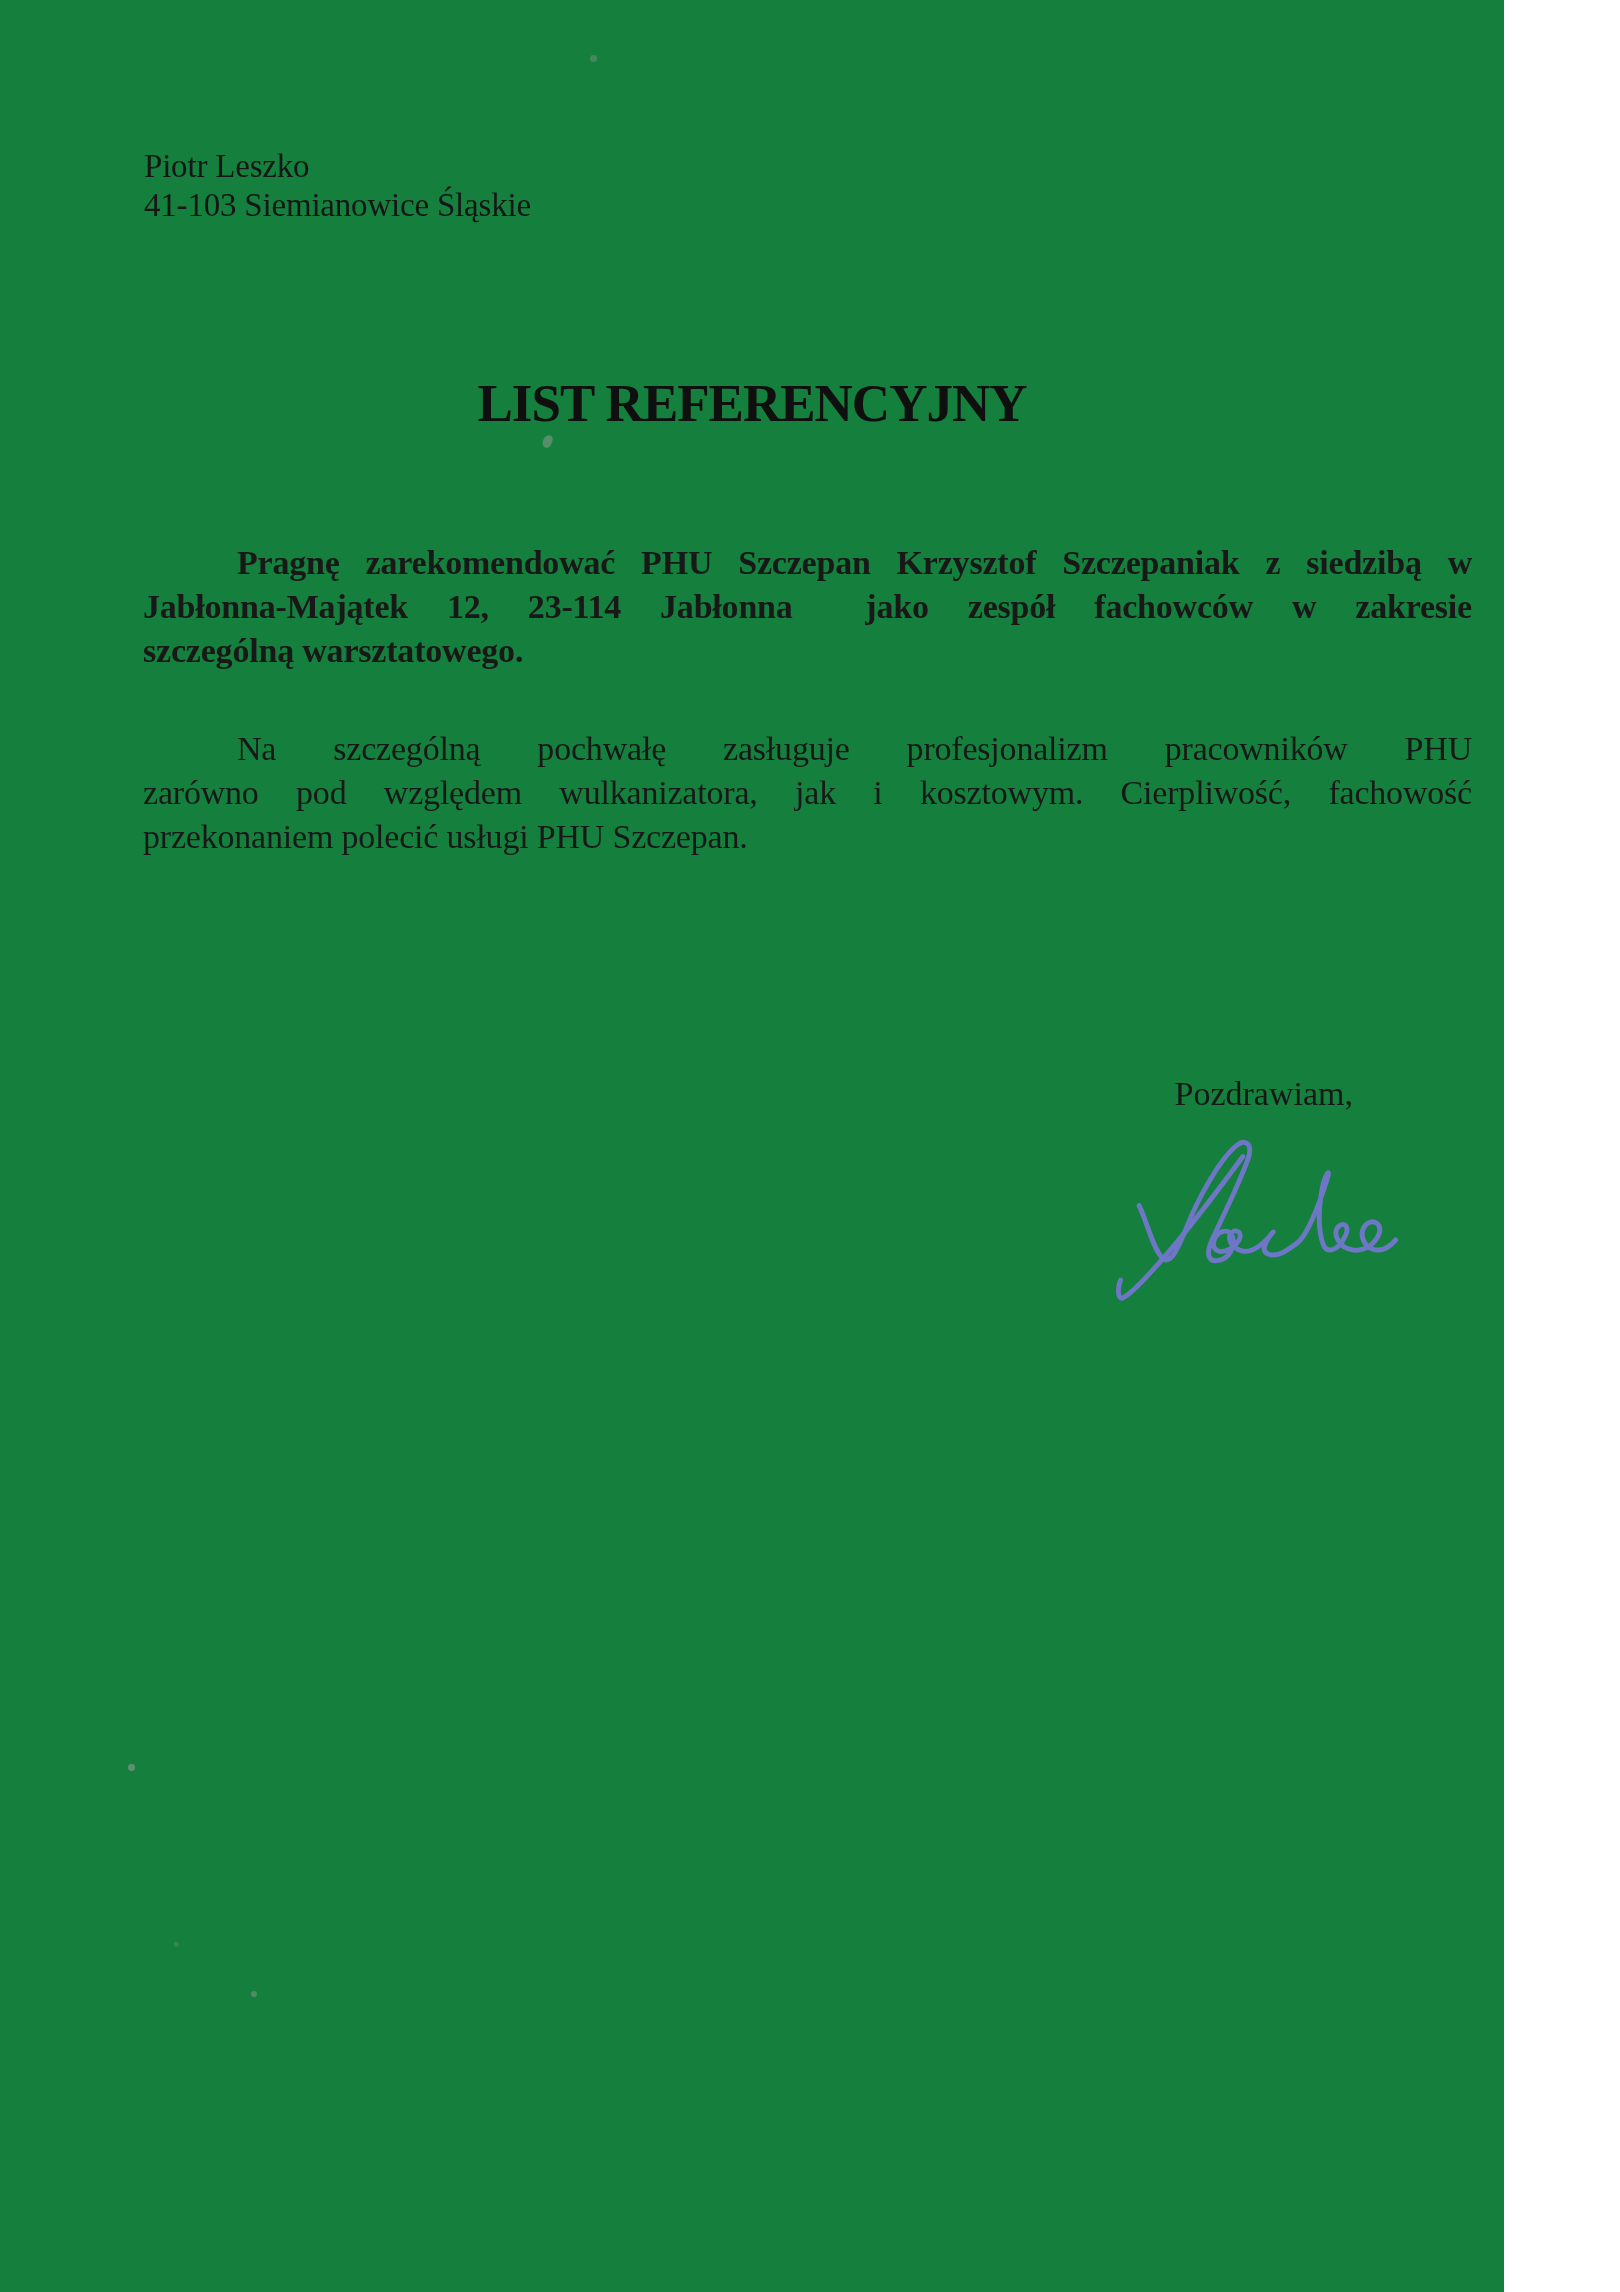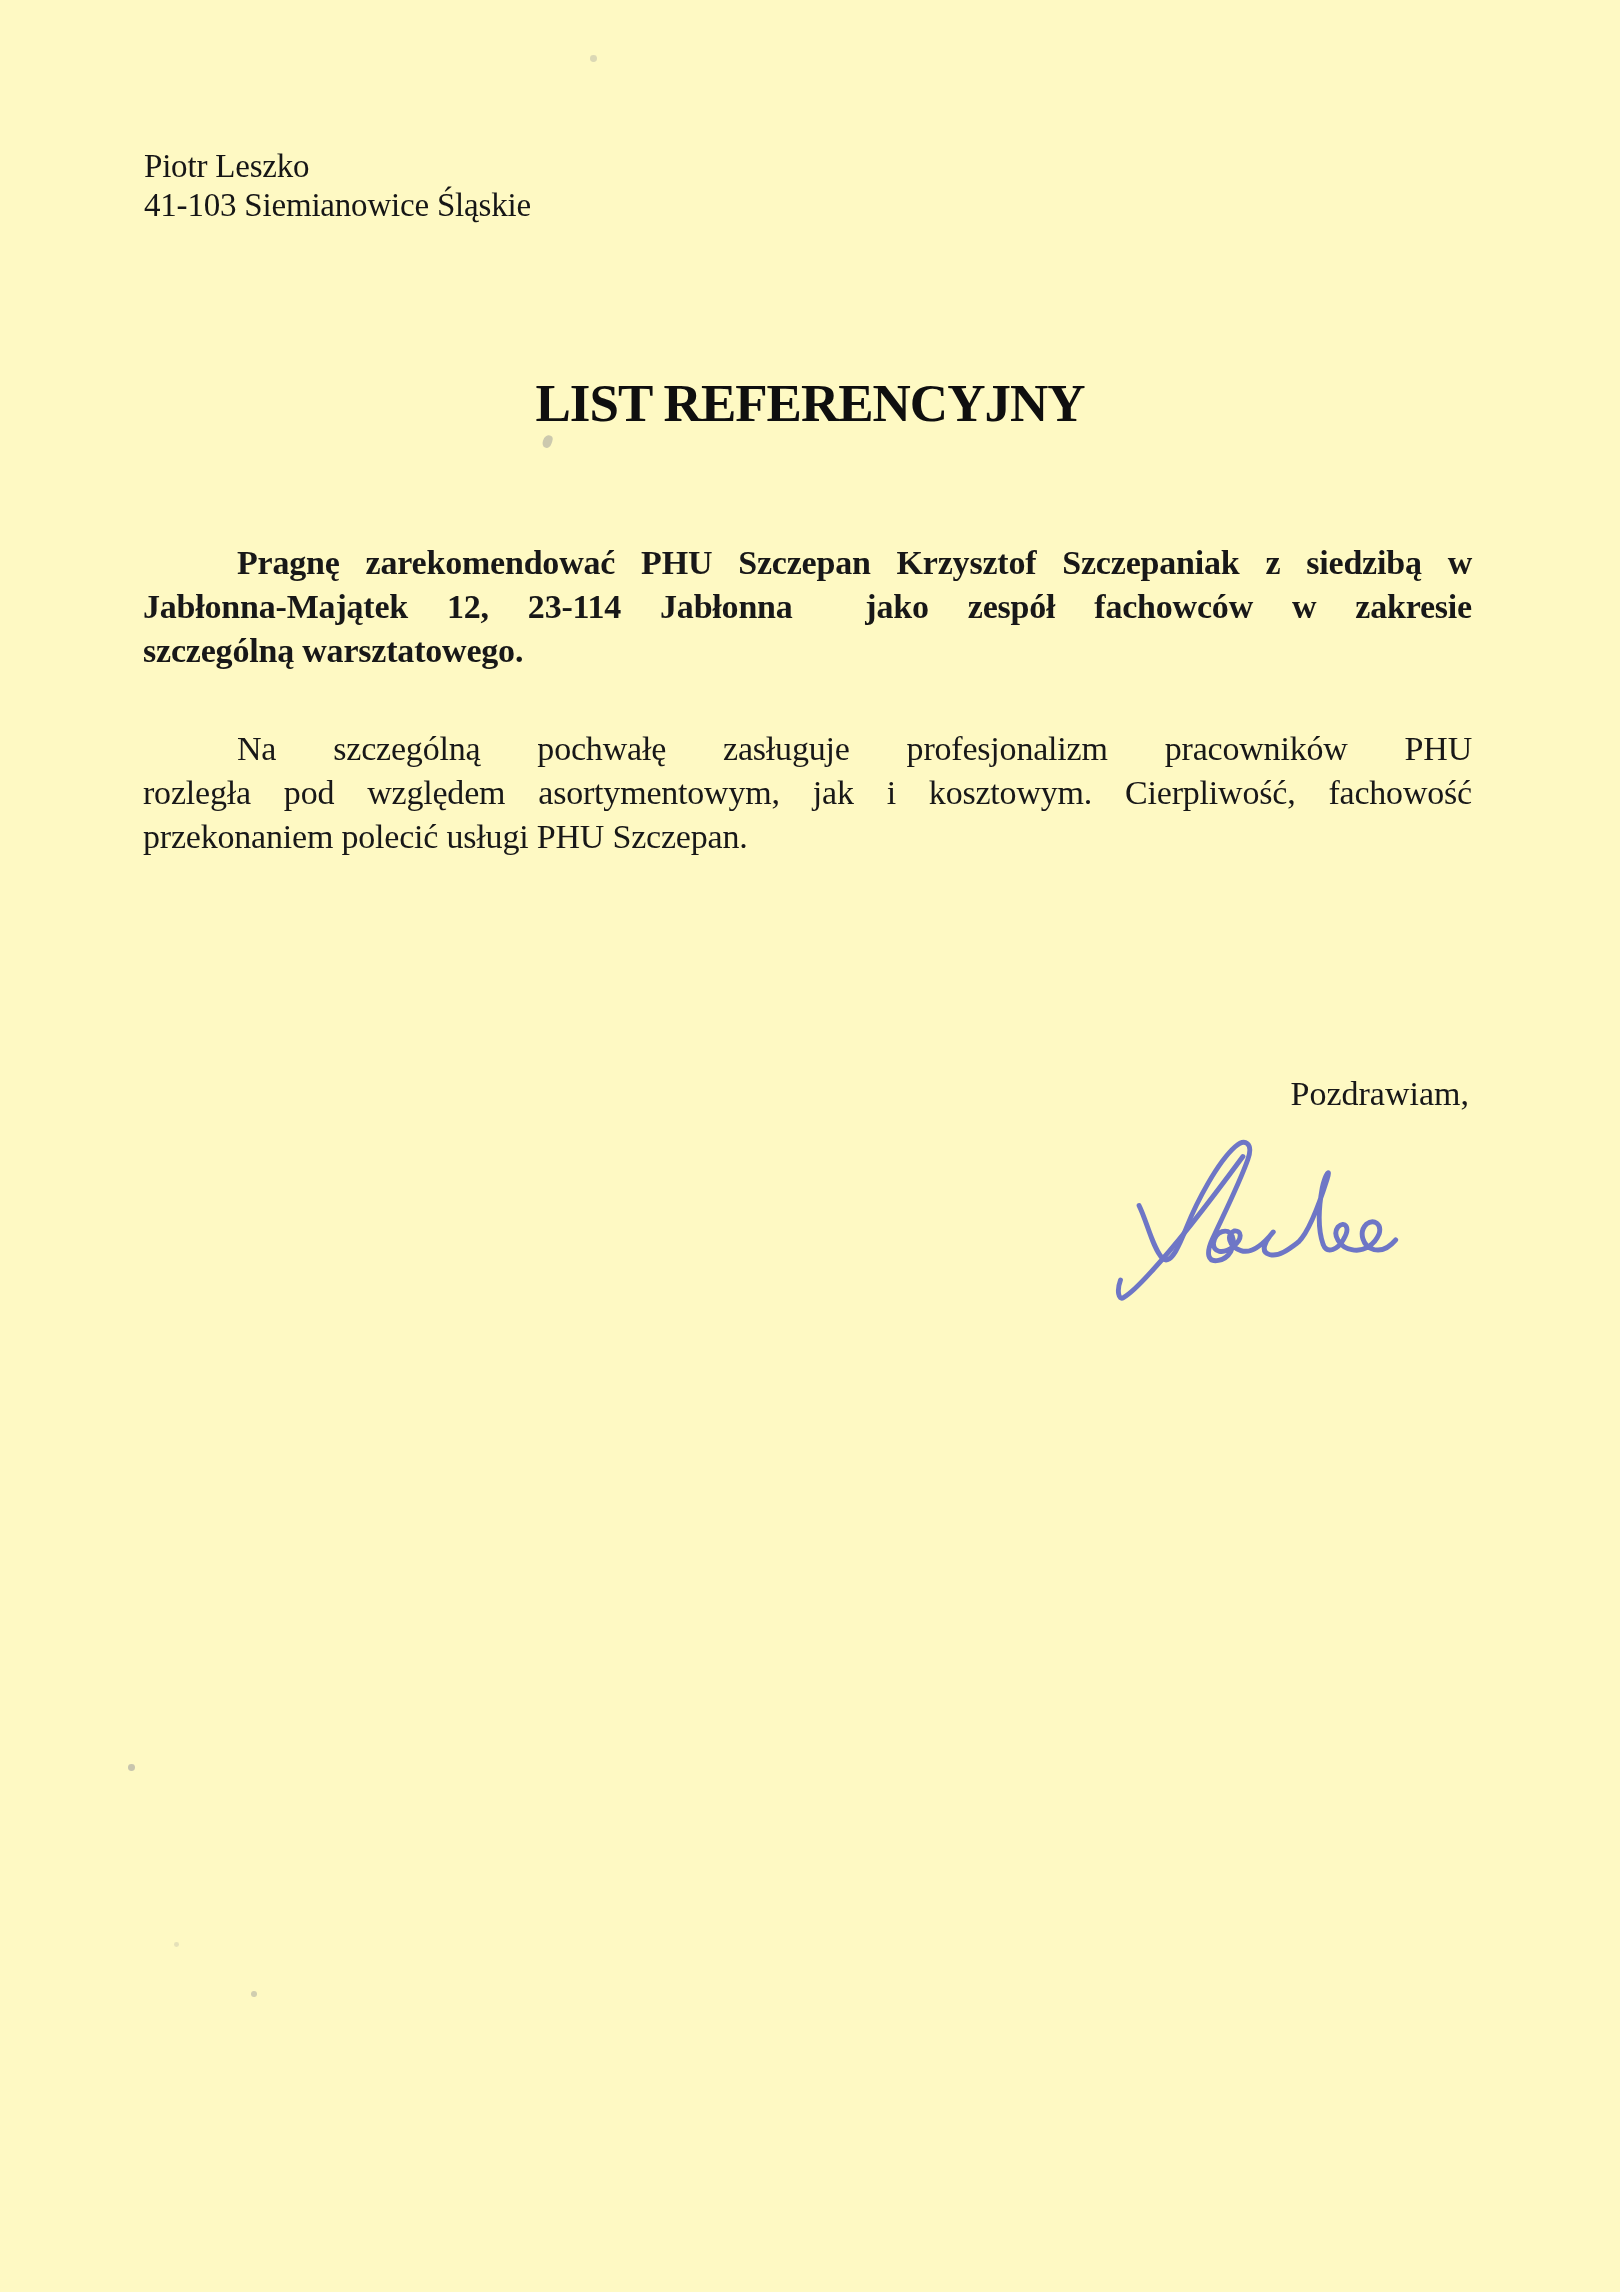--- a/index.html
+++ b/index.html
@@ -1,20 +1,20 @@
 <!DOCTYPE html>
 <html><head>
 <meta charset="utf-8">
 <style>
   html, body { margin: 0; padding: 0; background: #ffffff; }
   .page {
     position: relative;
-    width: 1620px;
+    width: 1504px;
     height: 2293px;
-    background: #fef9c3;
+    background: #15803d;
     overflow: hidden;
     font-family: "Liberation Serif", serif;
     color: #161616;
   }
   .sender {
     position: absolute;
     left: 144px;
     top: 147px;
     font-size: 33px;
     line-height: 39px;
@@ -89,21 +89,21 @@
   <h1 class="title">LIST REFERENCYJNY</h1>
 
   <div class="para p1">
       <div class="line indent">Pragnę zarekomendować PHU Szczepan Krzysztof Szczepaniak z siedzibą w</div>
       <div class="line">Jabłonna-Majątek 12, 23-114 Jabłonna  jako zespół fachowców w zakresie</div>
       <div class="line last">szczególną warsztatowego.</div>
     </div>
 
   <div class="para p2">
       <div class="line indent">Na szczególną pochwałę zasługuje profesjonalizm pracowników PHU</div>
-      <div class="line">rozległa pod względem asortymentowym, jak i kosztowym. Cierpliwość, fachowość</div>
+      <div class="line">zarówno pod względem wulkanizatora, jak i kosztowym. Cierpliwość, fachowość</div>
       <div class="line last">przekonaniem polecić usługi PHU Szczepan.</div>
     </div>
 
   <div class="closing">Pozdrawiam,</div>
 
   <div class="signature-block">
     <svg viewBox="0 0 340 200">
       <g fill="none" stroke="#6e76c6" stroke-width="5" stroke-linecap="round" stroke-linejoin="round">
         <path d="M 44,74
                  C 52,90 58,118 68,128

